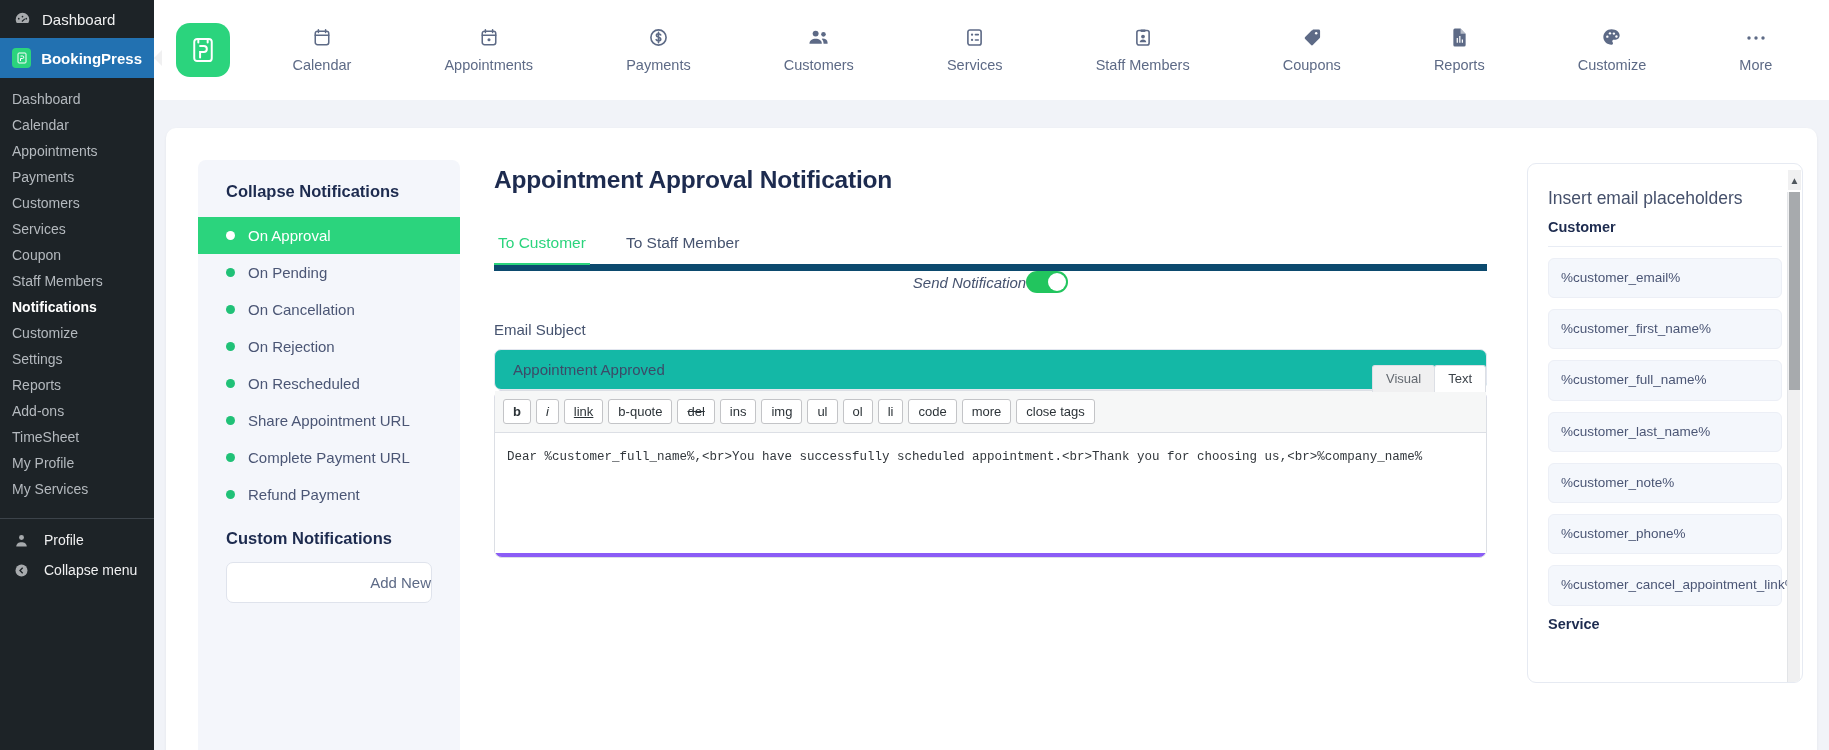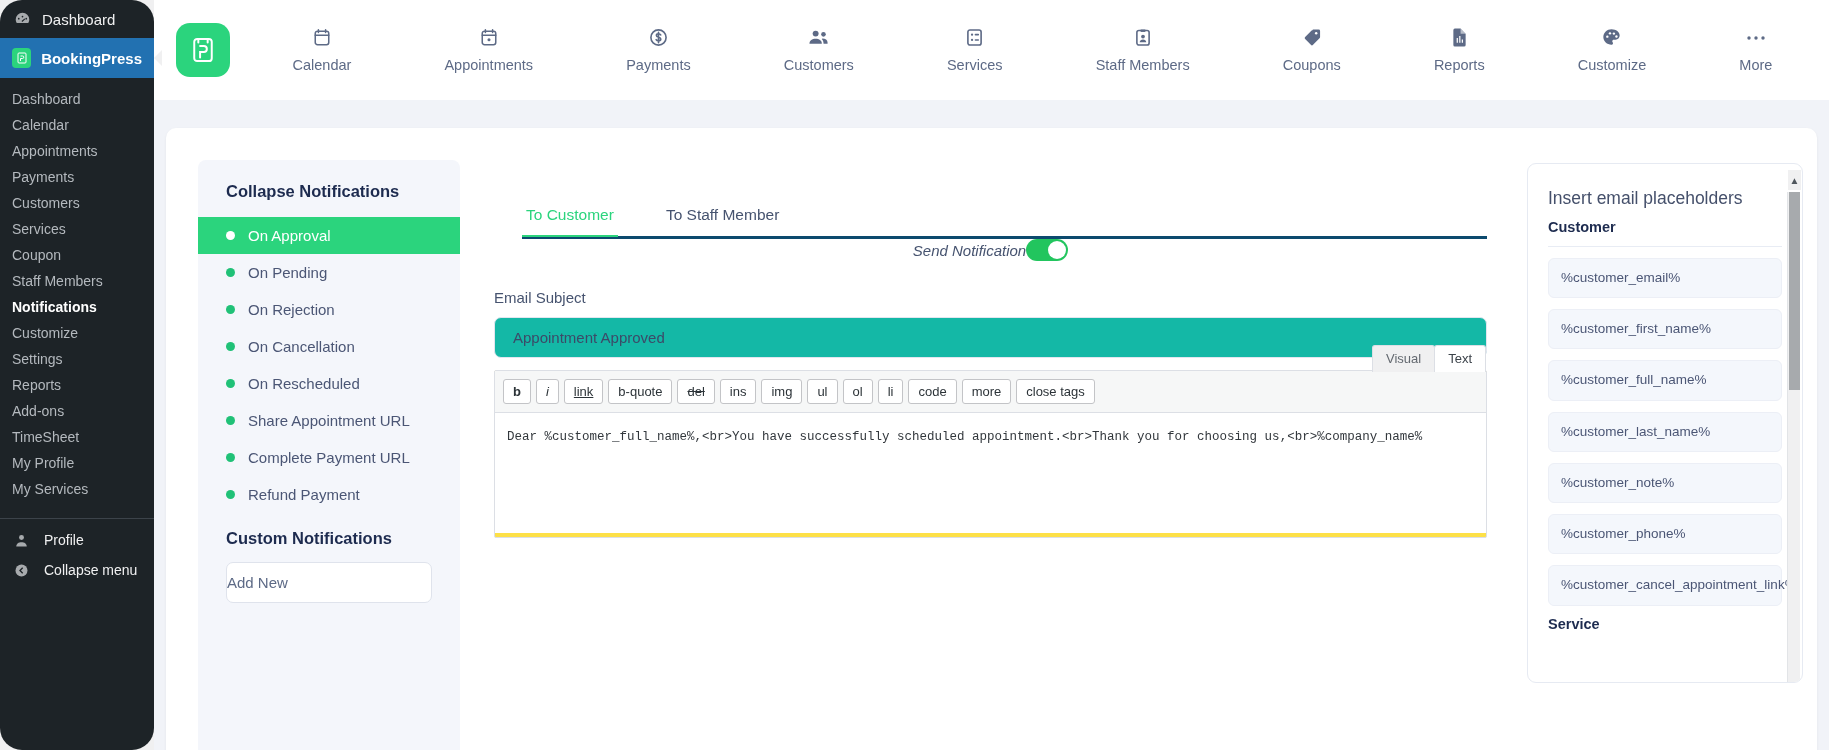--- a/index.html
+++ b/index.html
@@ -12,21 +12,20 @@
   body { display: flex; }
 
   
   .wp-sidebar {
     width: 154px; min-width: 154px; height: 750px;
     background: #1d2327;
     color: #c3c4c7;
     font-size: 15px;
     position: relative;
     z-index: 40;
-    border-radius: 22px;
   }
   .wp-top-item {
     display: flex; align-items: center; gap: 10px;
     height: 38px; padding: 0 12px;
     color: #f0f0f1; font-size: 15px;
   }
   .wp-top-item .wp-ico { width: 20px; height: 20px; display:flex; align-items:center; justify-content:center; color:#a7aaad; }
   .wp-bp-item {
     display: flex; align-items: center; gap: 10px;
     height: 40px; padding: 0 12px;
@@ -117,39 +116,38 @@
   }
   .notif-item .dot {
     width: 9px; height: 9px; border-radius: 50%;
     background: #20c177; flex: 0 0 auto;
   }
   .notif-item.active { background: #2bd47d; color: #fff; }
   .notif-item.active .dot { background: #fff; }
   .notif-head.custom { padding-top: 16px; padding-bottom: 14px; }
   .add-new-btn {
     display: block; margin: 0 28px; width: calc(100% - 56px);
-    padding: 11px 0; text-align: left;
+    padding: 11px 0; text-align: right;
     background: #fff; border: 1px solid #dfe3ec; border-radius: 7px;
     color: #5d6a86; font-size: 15px; font-family: inherit; cursor: pointer;
   }
 
   
   .editor-col {
     flex: 1; min-width: 0;
     padding: 38px 30px 0 34px;
     position: relative;
   }
   .editor-title {
     font-size: 24.5px; font-weight: 700; color: #1d2b4f;
     letter-spacing: -0.2px;
   }
   .tabs {
-    display: flex; gap: 44px; margin-top: 40px;
-    border-bottom: 3px solid #0c4a6e;
-    margin-left: 28px;
+    display: flex; gap: 32px; margin-top: 40px;
+    border-bottom: 7px solid #0c4a6e;
   }
   .tab {
     padding: 0 4px 12px 4px; font-size: 15.5px; color: #46536f; cursor: pointer;
     position: relative;
   }
   .tab.active { color: #2bd47d; }
   .tab.active::after {
     content: ""; position: absolute; left: 0; right: 0; bottom: -1px;
     height: 2px; background: #2bd47d;
   }
@@ -168,24 +166,24 @@
   }
   .subject-label { margin-top: 28px; }
   .subject-input {
     margin-top: 11px; width: 100%; height: 41px;
     border: 1px solid #e2e6ef; border-radius: 7px;
     padding: 0 18px; font-size: 15px; color: #3c4a68;
     font-family: inherit; outline: none; background:#14b8a6;
   }
   .msg-label { margin-top: 30px; }
   .editor-box {
-    margin-top: 12px;
+    margin-top: 0;
     border: 1px solid #dcdfe5;
-    border-radius: 2px;
-    background: #fde047;
+    border-radius: 8px;
+    background: #8b5cf6;
     position: relative;
   }
   .vt-tabs {
     position: absolute; right: 0px; top: -26px;
     display: flex;
   }
   .vt-tab {
     font-size: 13px; padding: 5px 13px 6px 13px;
     border: 1px solid #dcdfe5; border-bottom: none;
     background: #f0f0f1; color: #646970; cursor: pointer;
@@ -438,25 +436,25 @@
         <div class="notif-item active">
           <span class="dot"></span>
           <span>On Approval</span>
         </div>
         <div class="notif-item">
           <span class="dot"></span>
           <span>On Pending</span>
         </div>
         <div class="notif-item">
           <span class="dot"></span>
+          <span>On Cancellation</span>
+        </div>
+        <div class="notif-item">
+          <span class="dot"></span>
           <span>On Rejection</span>
-        </div>
-        <div class="notif-item">
-          <span class="dot"></span>
-          <span>On Cancellation</span>
         </div>
         <div class="notif-item">
           <span class="dot"></span>
           <span>On Rescheduled</span>
         </div>
         <div class="notif-item">
           <span class="dot"></span>
           <span>Share Appointment URL</span>
         </div>
         <div class="notif-item">
@@ -466,20 +464,21 @@
         <div class="notif-item">
           <span class="dot"></span>
           <span>Refund Payment</span>
         </div>
 
         <div class="notif-head custom">Custom Notifications</div>
         <button class="add-new-btn">Add New</button>
       </div>
 
       <div class="editor-col">
+        <div class="editor-title">Appointment Approval Notification</div>
 
         <div class="tabs">
           <div class="tab active">To Customer</div>
           <div class="tab">To Staff Member</div>
         </div>
 
         <div class="row-send">
           <span class="field-label">Send Notification</span>
           <span class="toggle">
             <span class="knob"></span>

